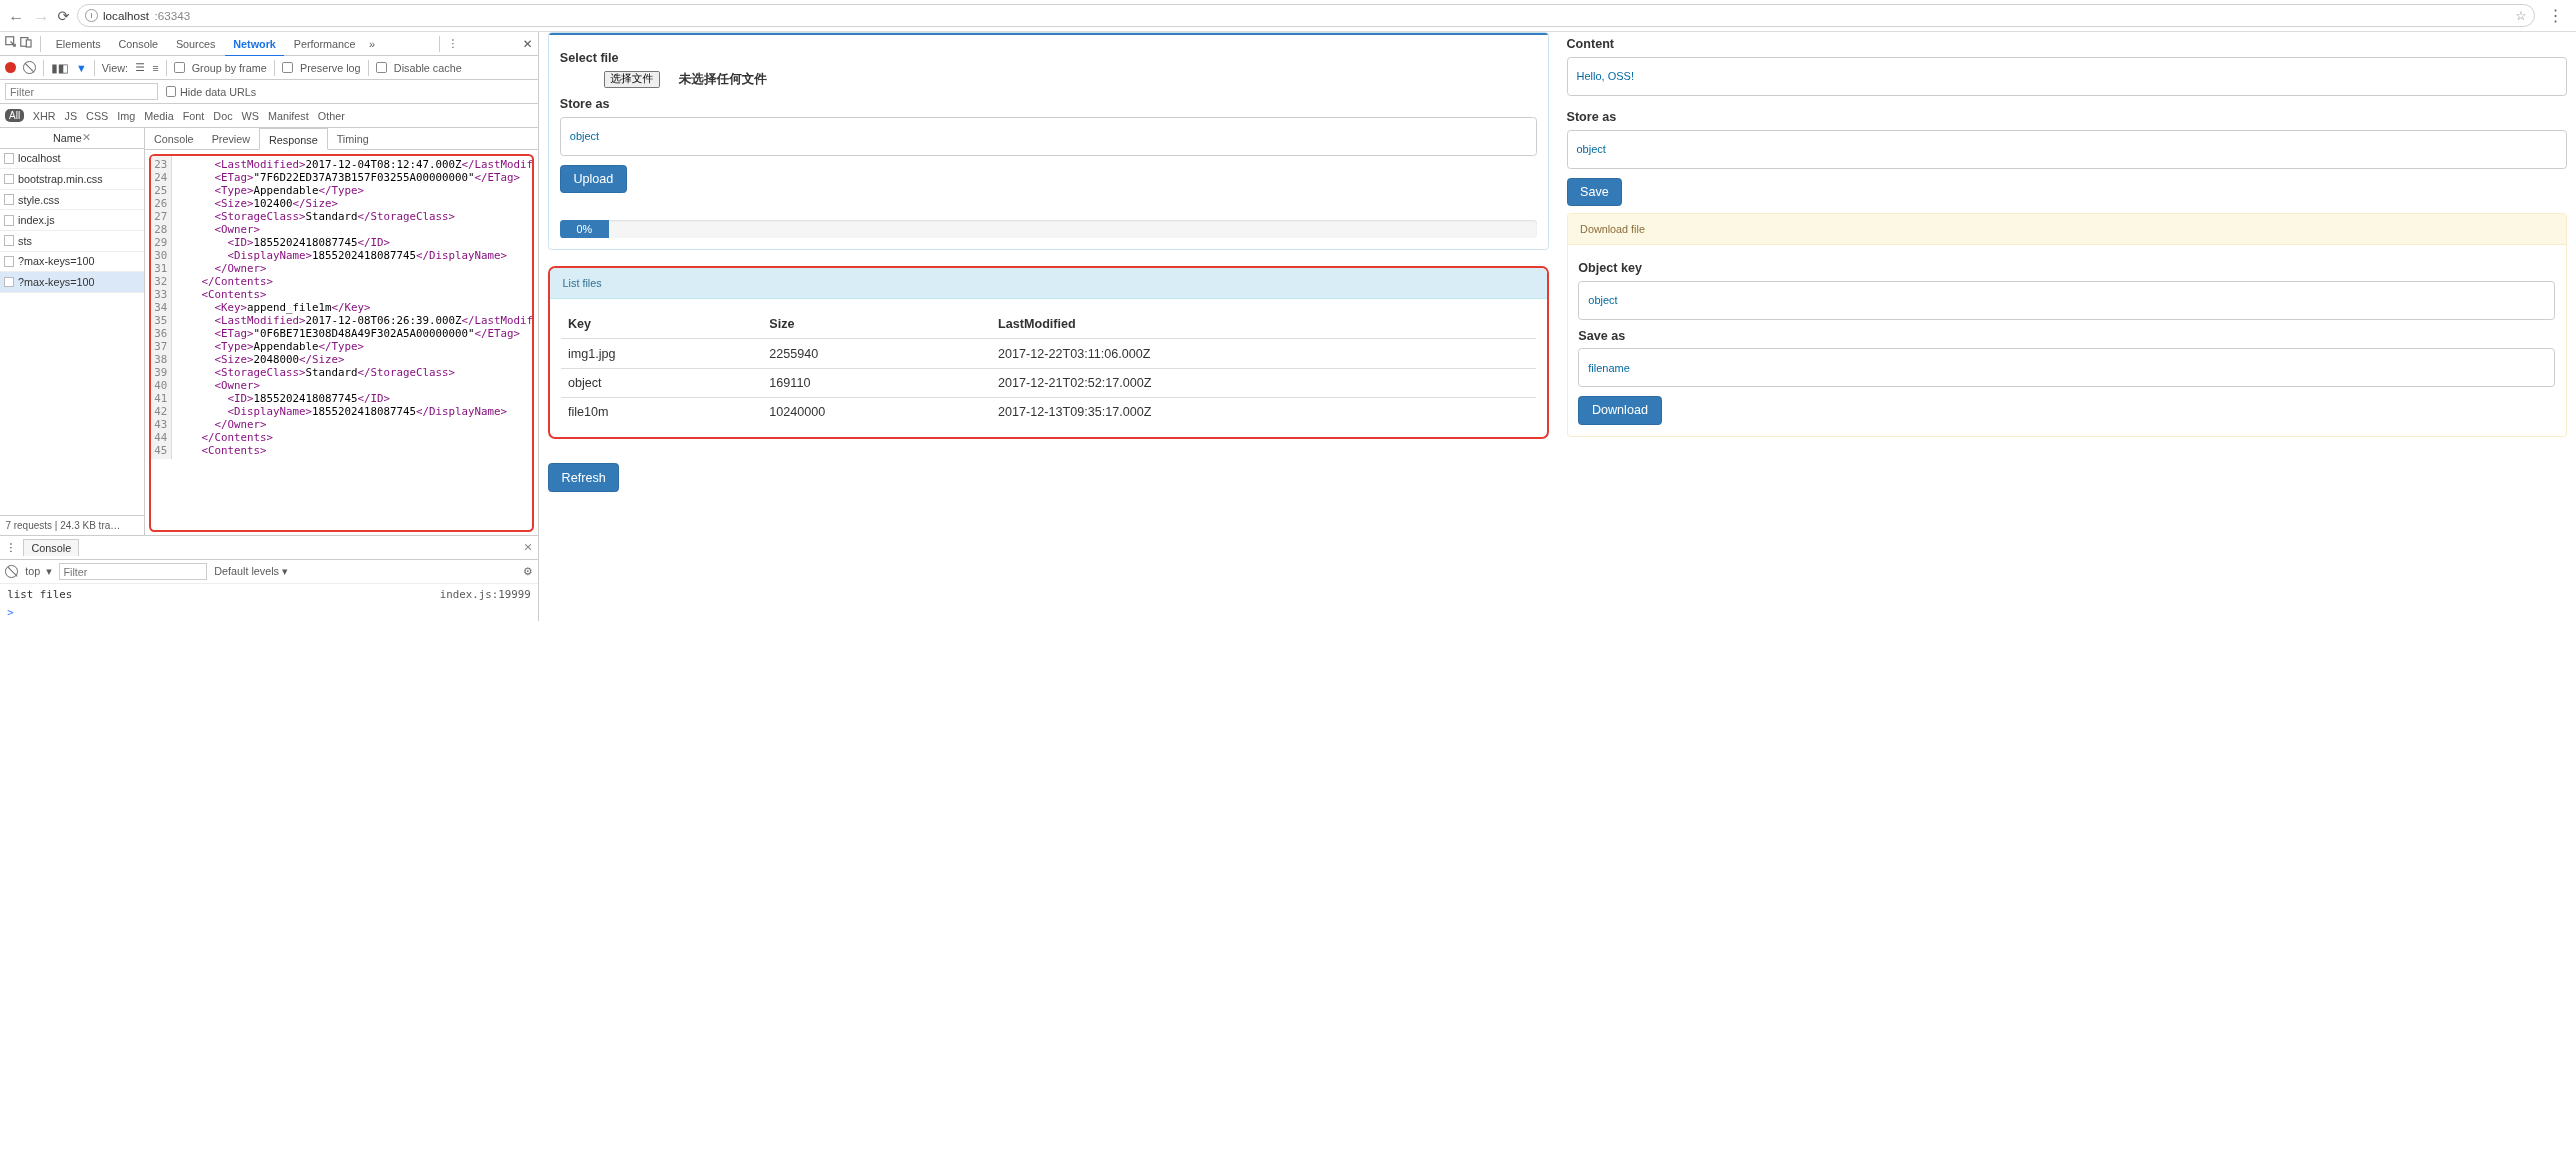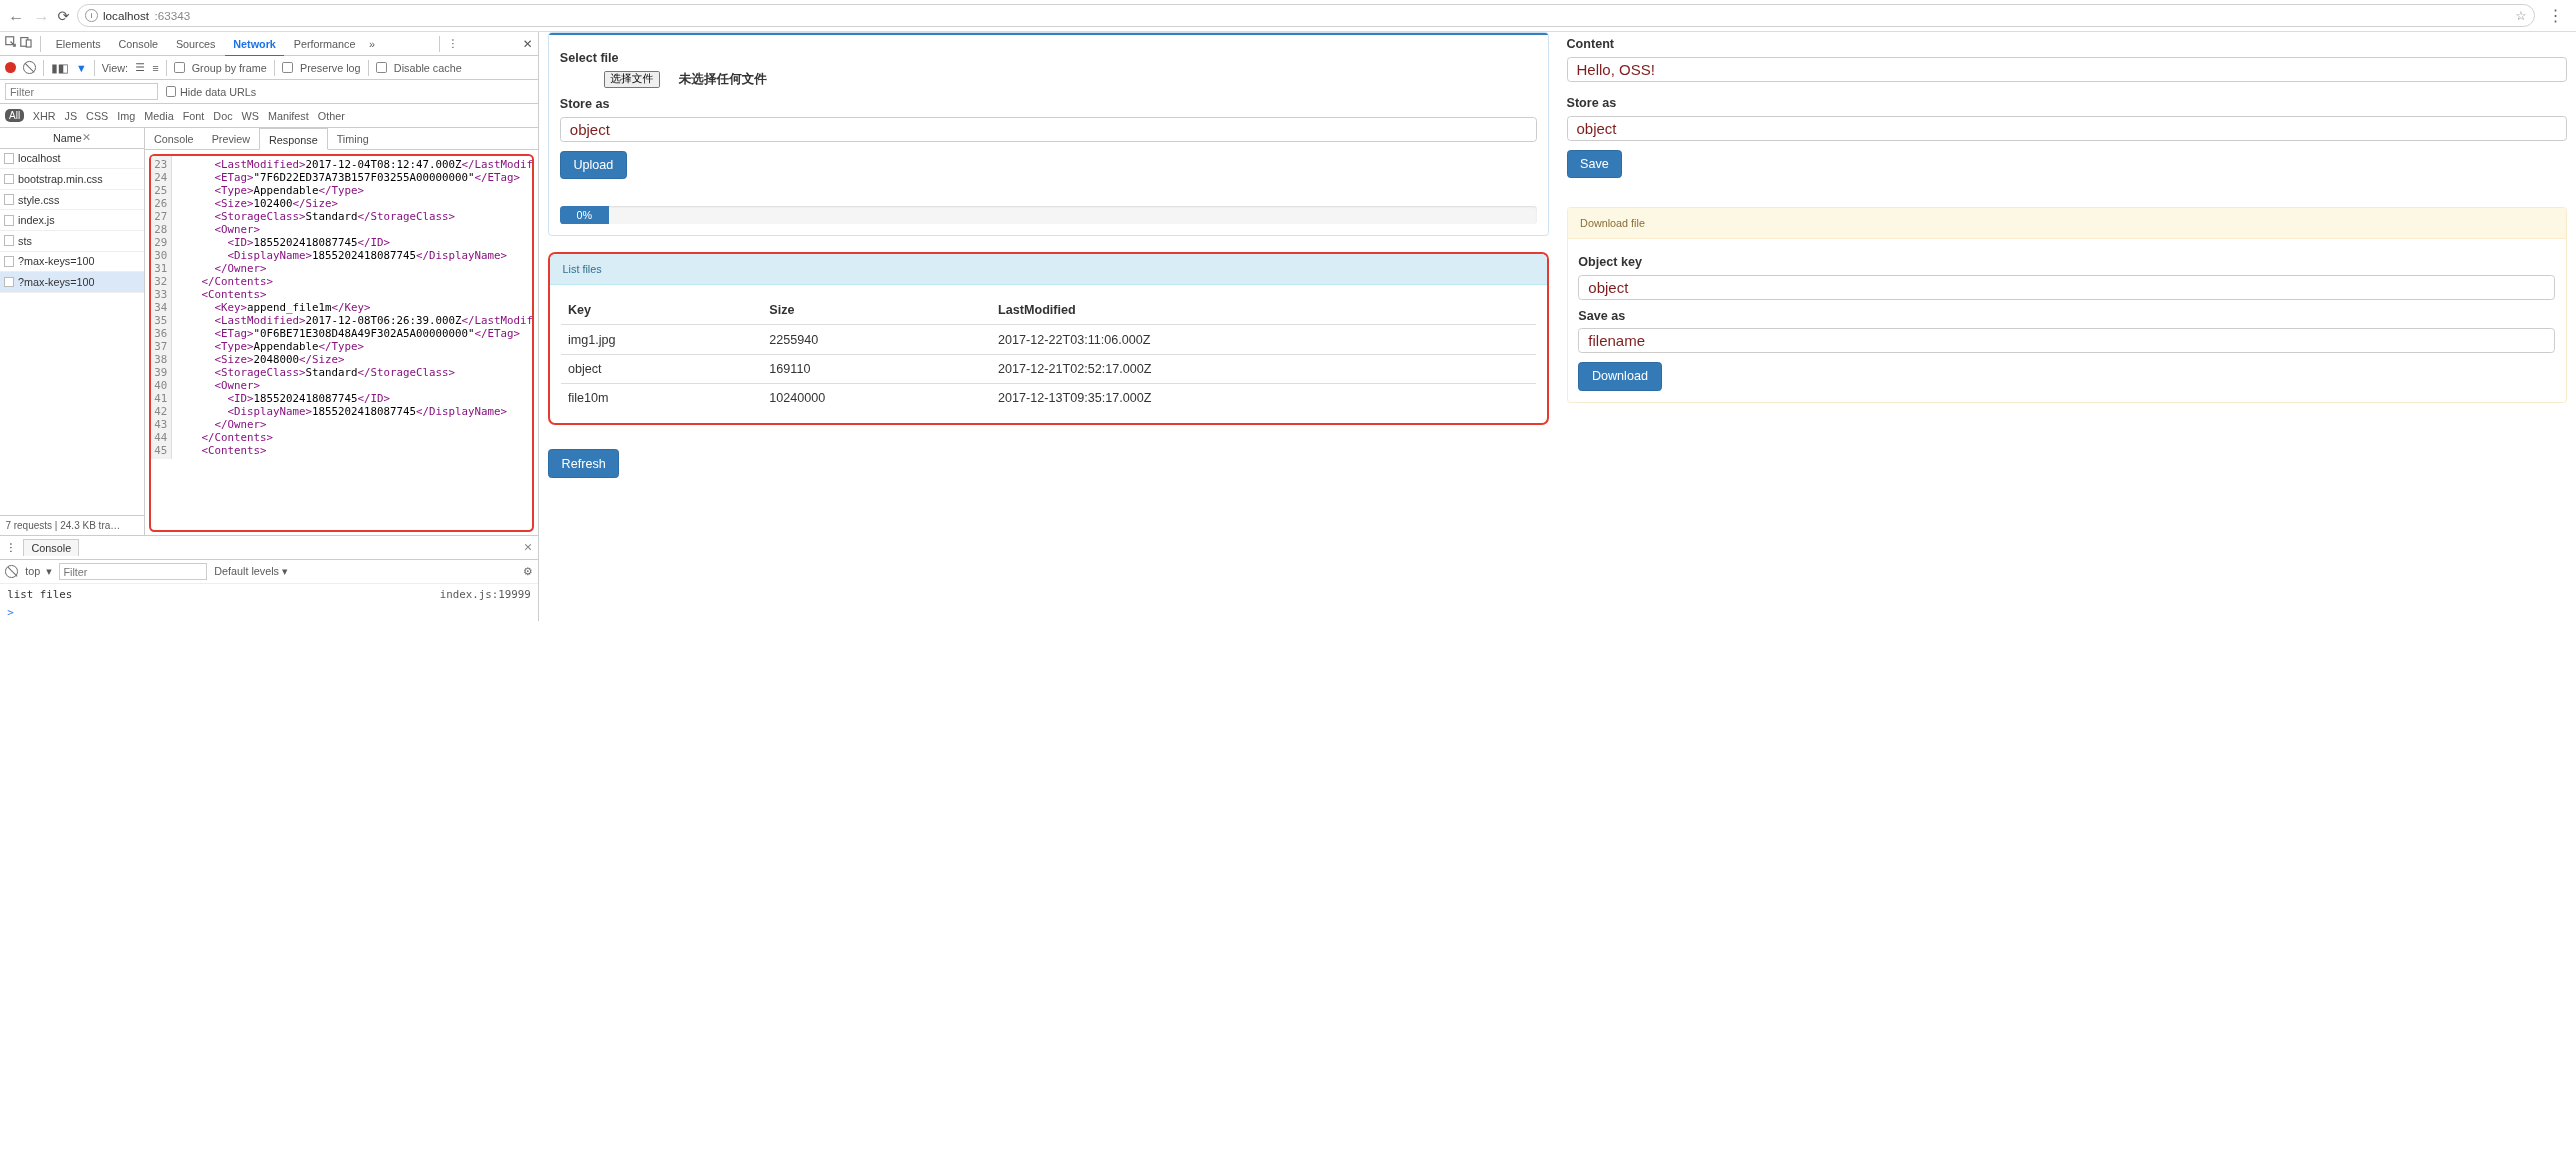--- a/index.html
+++ b/index.html
@@ -82,21 +82,21 @@
 .panel.blue { border-color: #bce8f1; }
 .panel.blue .phead { background: #d9edf7; color: #31708f; padding: 9px 12.6px; border-bottom: 0.9px solid #bce8f1; }
 .panel.red { border: 2.7px solid #e53a2f; border-radius: 7.2px; }
 .panel.yellow { border-color: #faebcc; }
 .panel.yellow .phead { background: #fcf8e3; color: #8a6d3b; padding: 9px 12.6px; border-bottom: 0.9px solid #faebcc; }
 
 label.h { display: block; font-weight: 700; font-size: 12.6px; margin: 5.4px 0; color: #333; }
 .file-row { display: flex; align-items: center; gap: 19px; margin-bottom: 9px; padding-left: 44px; }
 .file-btn { border: 0.9px solid #767676; background: #efefef; font-size: 10.8px; padding: 0.9px 5.4px; border-radius: 1.8px; }
 .file-status { font-size: 12.6px; color: #333; font-weight: bold; }
-.ipt { width: 100%; height: 25px; border: 0.9px solid #ccc; border-radius: 3.6px; padding: 0 9px; font-size: 15px; color: #7f1d1d; }
+.ipt { width: 100%; height: 39px; border: 0.9px solid #ccc; border-radius: 3.6px; padding: 0 9px; font-size: 11px; color: #0369a1; }
 .btn { background: #337ab7; color: #fff; border: 0.9px solid #2e6da4; border-radius: 3.6px; padding: 6.3px 12.6px; font-size: 12.6px; margin-top: 9px; cursor: pointer; display: inline-block; }
 .progress { height: 18px; background: #f5f5f5; border-radius: 3.6px; margin-top: 27px; box-shadow: inset 0 0.9px 1.8px rgba(0,0,0,.1); overflow: hidden; }
 .progress-bar { height: 100%; background: #337ab7; color: #fff; font-size: 10.8px; display: flex; align-items: center; justify-content: center; width: 5%; min-width: 25px; }
 
 table.ft { width: 100%; border-collapse: collapse; font-size: 12.6px; }
 table.ft th { text-align: left; padding: 7.2px; border-bottom: 1.8px solid #ddd; font-weight: 700; color: #333; }
 table.ft td { padding: 7.2px; border-top: 0.9px solid #ddd; color: #333; }
 
 .svg-icon { width: 12.6px; height: 12.6px; display: inline-block; }
 </style>
@@ -356,21 +356,21 @@
 
     <div class="col">
       <div>
         <label class="h">Content</label>
         <input class="ipt" value="Hello, OSS!" style="">
         <label class="h" style="margin-top:14.4px">Store as</label>
         <input class="ipt" value="object" style="">
         <button class="btn">Save</button>
       </div>
 
-      <div class="panel yellow" style="margin-top:29px">
+      <div class="panel yellow" style="margin-top:7px">
         <div class="phead">Download file</div>
         <div class="panel-body">
           <label class="h">Object key</label>
           <input class="ipt" value="object" style="">
           <label class="h" style="margin-top:9px">Save as</label>
           <input class="ipt" value="filename" style="">
           <button class="btn">Download</button>
         </div>
       </div>
     </div>

